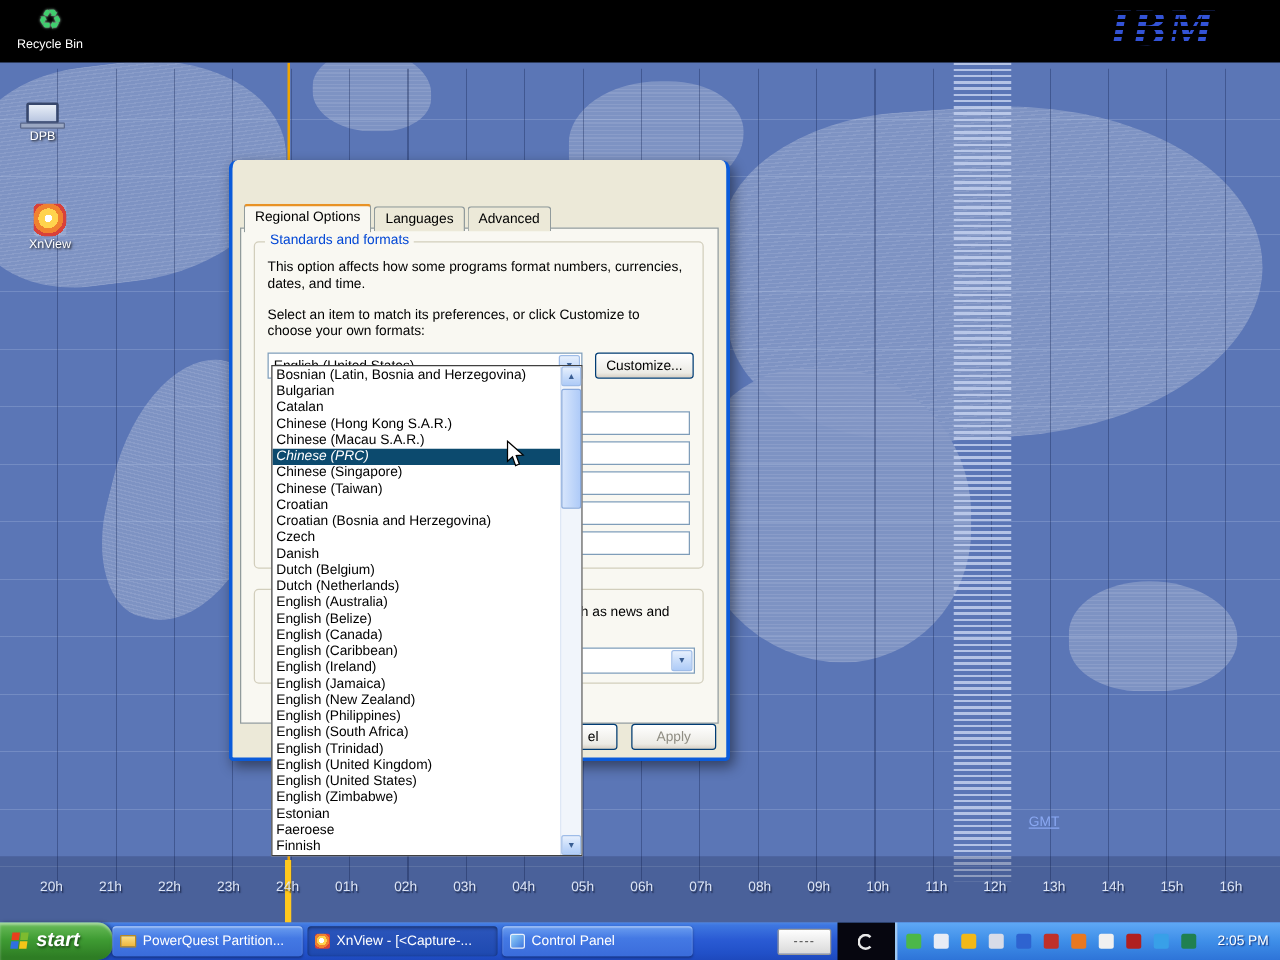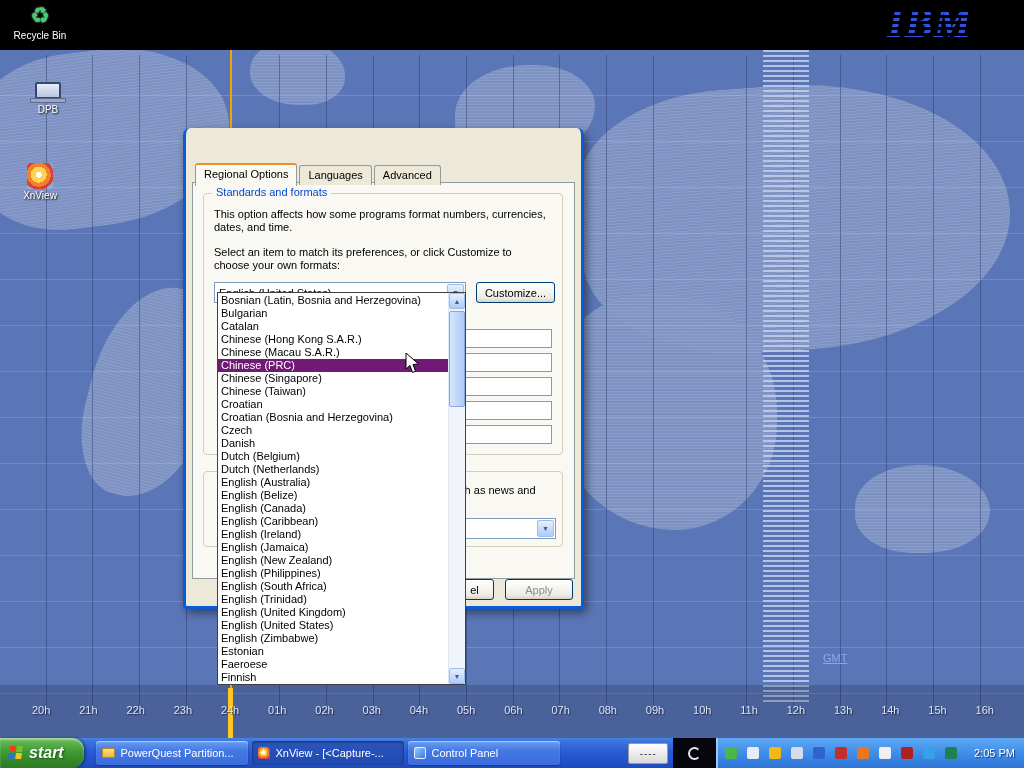--- a/index.html
+++ b/index.html
@@ -30,21 +30,21 @@
   .topbar { position:absolute; left:0; top:0; width:1024px; height:50px; background:#000; z-index:3; }
   .recycle { position:absolute; left:12px; top:3px; width:56px; text-align:center; }
   .rb-glyph { font-size:22px; line-height:26px; color:#3FD06E; text-shadow:0 0 2px #bfe9cf; }
   .icon-label { font-size:10px; color:#fff; margin-top:1px; text-shadow:1px 1px 2px #000; }
   .ibm-wrap { position:absolute; right:52px; top:0; width:110px; height:48px; }
   .ibm-text { font-family:"Liberation Serif", serif; font-weight:bold; font-style:italic; font-size:42px; line-height:46px; color:#3353D6; letter-spacing:1px; text-align:right; }
   .ibm-stripes { position:absolute; inset:0; background:repeating-linear-gradient(to bottom, transparent 0 3px, #000 3px 6px); }
 
   
   .desk-icon { position:absolute; width:60px; text-align:center; z-index:2; }
-  .dpb { left:18px; top:82px;text-align:center; }
+  .dpb { left:4px; top:82px;text-align:center; }
   .xnview { left:10px; top:163px; }
   .laptop-screen { width:26px; height:17px; margin:0 auto; background:linear-gradient(#E8EEF8,#B9C6E0); border:2px solid #37476C; border-radius:2px; }
   .laptop-base { width:36px; height:5px; margin:-1px auto 0; background:#9AA7C2; border-radius:1px; border:1px solid #5A6residue; border:1px solid #5A688C; }
   .xn-glyph { width:26px; height:26px; margin:0 auto; border-radius:3px; background:radial-gradient(circle at 45% 45%, #FFFFFF 0 3px, #FFD34D 3px 8px, #F0812F 8px 12px, #D8413A 12px 15px, rgba(255,255,255,.15) 15px); }
 
   
   .dialog { position:absolute; left:183px; top:128px; width:401px; height:481px; background:#ECE9D8; border:3px solid #0A5BDA; border-top:none; border-radius:7px 7px 4px 4px; box-shadow:3px 4px 10px rgba(0,0,0,.45); z-index:5; }
   .titlebar { position:relative; height:27px; margin:0 -1px; border-radius:6px 6px 0 0; background:linear-gradient(180deg,#3B8EF3 0%,#2267E8 10%,#1556DF 42%,#0D4ED8 86%,#0A45BE 100%); display:flex; align-items:center; padding:0 5px 0 8px; }
   .title-text { flex:1; color:#fff; font-weight:bold; font-size:13px; text-shadow:1px 1px 2px #0A2A80; white-space:nowrap; overflow:hidden; }
   .tb-btn { width:21px; height:21px; border:1px solid #fff; border-radius:3px; margin-left:3px; display:flex; align-items:center; justify-content:center; color:#fff; font-weight:bold; font-size:12px; }
@@ -70,34 +70,34 @@
   .xp-btn { position:absolute; height:21px; background:linear-gradient(#FFFFFF,#ECEBE5 80%,#D8D0C4); border:1px solid #003C74; border-radius:3px; font-size:11px; color:#000; display:flex; align-items:center; justify-content:center; }
   .customize-btn { left:272px; top:88px; width:79px; }
   .sample-box { position:absolute; left:98px; width:250px; height:19px; background:#fff; border:1px solid #7F9DB9; }
   .cancel-frag { left:269px; top:451px; width:39px; }
   .apply-btn { left:319px; top:451px; width:68px; color:#8F8D83; }
 
   
   .lang-list { position:absolute; left:217px; top:292px; width:249px; height:393px; background:#fff; border:1px solid #404040; z-index:6; display:flex; }
   .list-items { flex:1; overflow:hidden; padding-top:1px; }
   .list-item { height:13px; line-height:13px; font-size:11px; padding-left:3px; white-space:nowrap; overflow:hidden; color:#000; }
-  .list-item.selected { background:#701a75; color:#fff; }
+  .list-item.selected { background:#0c4a6e; color:#fff;font-style:italic; }
   .list-scrollbar { width:17px; position:relative; background:#F1F5FB; border-left:1px solid #DEE7F5; }
   .sb-btn { position:absolute; left:0; width:16px; height:16px; background:linear-gradient(#E7F0FD,#C6DBFA 55%,#AECBF7); border:1px solid #9EBCE8; border-radius:2px; display:flex; align-items:center; justify-content:center; font-size:7px; color:#3A5E93; }
   .sb-up { top:0; } .sb-down { bottom:0; }
   .sb-thumb { position:absolute; left:0; top:18px; width:16px; height:96px; background:linear-gradient(to right,#D6E5FC,#AFCBF8); border:1px solid #88A9DC; border-radius:2px; }
 
   .cursor { position:absolute; left:405px; top:352px; z-index:10; }
 
   
   .taskbar { position:absolute; left:0; bottom:0; width:1024px; height:30px; z-index:20; display:flex; align-items:center; background:linear-gradient(180deg,#4A84E4 0%,#3E76E0 8%,#2A5BD4 45%,#2150C8 82%,#1E49BD 100%); }
   .start-btn { width:97px; height:30px; border-radius:0 12px 12px 0; background:linear-gradient(180deg,#6CBE5C,#3F9C33 45%,#2E7D24 92%); display:flex; align-items:center; gap:6px; padding-left:9px; color:#fff; font-weight:bold; font-style:italic; font-size:16px; text-shadow:1px 1px 2px #1E4D18; box-shadow:inset 0 2px 2px rgba(255,255,255,.4), 2px 0 3px rgba(0,0,0,.35); }
   .flag { width:14px; height:14px; display:grid; grid-template-columns:6px 6px; grid-template-rows:6px 6px; gap:1px; transform:skewX(-8deg); }
   .fq1{background:#E8401C;} .fq2{background:#7DBB2F;} .fq3{background:#2F6FE0;} .fq4{background:#F3C518;}
-  .task-group { display:flex; gap:4px; margin-left:0; align-items:center;padding-left:12px; }
+  .task-group { display:flex; gap:4px; margin-left:0; align-items:center; }
   .task-btn { width:152px; height:24px; border-radius:3px; background:linear-gradient(#6B9EF0,#4479E4 40%,#3A6CDB); box-shadow:inset 0 1px 1px rgba(255,255,255,.5), 0 1px 2px rgba(0,0,0,.3); color:#fff; font-size:11px; display:flex; align-items:center; gap:5px; padding:0 6px; white-space:nowrap; overflow:hidden; }
   .task-btn.active { background:linear-gradient(#2C56BC,#1E49B0); box-shadow:inset 0 1px 3px rgba(0,0,0,.5); }
   .ti-folder { width:13px; height:10px; background:linear-gradient(#FBE088,#EFB63C); border-radius:1px; border:1px solid #B98A20; flex:0 0 auto; }
   .ti-cpanel { width:12px; height:12px; background:linear-gradient(135deg,#8FD0F8,#3E76E0); border:1px solid #E8F0FA; border-radius:2px; flex:0 0 auto; }
   .ti-xn { width:12px; height:12px; border-radius:2px; background:radial-gradient(circle at 45% 45%, #FFF 0 2px, #FFD34D 2px 4px, #F0812F 4px 6px, #D8413A 6px); flex:0 0 auto; }
   .mini-btn { margin-left:68px; width:46px; height:21px; background:linear-gradient(#FEFEFE,#D9D9D9); border:1px solid #9A9A9A; border-radius:2px; color:#444; font-size:10px; letter-spacing:1px; display:flex; align-items:center; justify-content:center; }
   .dark-seg { width:50px; height:30px; background:#06060F; display:flex; align-items:center; justify-content:center; margin-left:5px; }
   .cam-glyph { width:13px; height:13px; border-radius:50%; border:2px solid #E8E8E8; border-right-color:transparent; }
   .tray { margin-left:auto; height:30px; display:flex; align-items:center; gap:10px; padding:0 9px 0 7px; background:linear-gradient(180deg,#5FA8F5 0%,#3E8EE8 50%,#2E74D8 100%); border-left:2px solid #9CC8F2; }
   .tico { width:12px; height:12px; border-radius:2px; flex:0 0 auto; }

